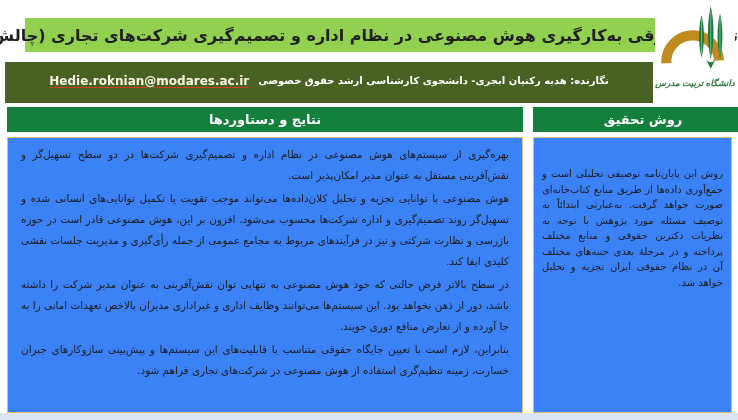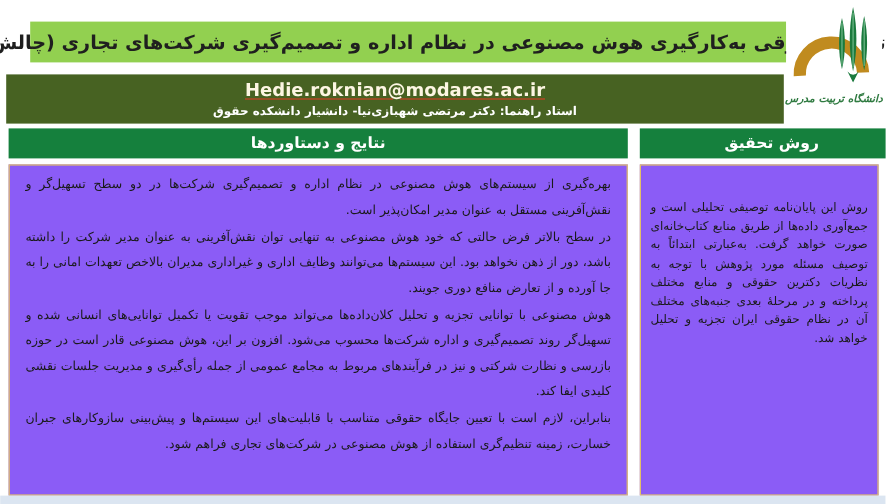--- a/index.html
+++ b/index.html
@@ -28,21 +28,21 @@
   .title-dash { color: #1f1f1f; font-weight: bold; font-size: 13px; }
   .title-text {
     color: #1f1f1f; font-weight: bold; font-size: 16px;
     white-space: nowrap;
   }
 
   
   .logo-wrap {
     left: 655px; top: 2px; width: 80px; height: 103px;
     background: #ffffff;
-    display: flex; flex-direction: column; align-items: center; justify-content: flex-start;
+    display: flex; flex-direction: column; align-items: center; justify-content: flex-start; font-family: Liberation Serif, serif;
   }
   .logo-calligraphy {
     color: #2f7a40; font-size: 8.5px; font-weight: bold; font-style: italic;
     white-space: nowrap; margin-top: -2px;
     transform: scaleX(1.05);
   }
 
   
   .author-box {
     left: 5px; top: 62px; width: 648px; height: 41px;
@@ -50,42 +50,42 @@
     display: flex; flex-direction: column; align-items: center; justify-content: center;
     gap: 4px;
     direction: rtl;
   }
   .author-line {
     display: flex; align-items: center; gap: 9px;
     color: #ffffff; font-size: 10px; font-weight: bold;
     white-space: nowrap;
   }
   .email-link {
-    color: #fdf6e3; font-size: 15px; font-weight: bold;
+    color: #fdf6e3; font-size: 12px; font-weight: bold;
     direction: ltr; unicode-bidi: embed;
     text-decoration: underline;
     text-decoration-color: #cc4125;
     text-underline-offset: 2px;
     cursor: pointer;
   }
 
   
   .section-header {
     top: 107px; height: 25px;
     background: #15803d;
     color: #ffffff; font-weight: bold; font-size: 13px;
     display: flex; align-items: center; justify-content: center;
   }
   .hdr-results { left: 7px; width: 516px; }
   .hdr-method  { left: 533px; width: 220px; }
 
   
   .panel {
     top: 137px; height: 276px;
-    background: #8b5cf6;
+    background: #3b82f6;
     border: 1px solid #e3c068;
     color: #1a1a1a;
     direction: rtl;
     text-align: justify;
   }
   .panel-results {
     left: 7px; width: 516px;
     padding: 6px 13px 0 13px;
     font-size: 10.4px; line-height: 21px;
   }
@@ -124,34 +124,34 @@
       <line x1="57" y1="9" x2="57" y2="58" stroke="#8fd0a5" stroke-width="0.8"></line>
       <line x1="67" y1="16" x2="67" y2="57" stroke="#8fd0a5" stroke-width="0.8"></line>
       <path d="M52 62 Q57 68 62 62 L57 72 Z" fill="#1b7a3e"></path>
     </g>
   </svg>
   <div class="logo-calligraphy">دانشگاه تربیت مدرس</div>
 </div>
 
 <div class="abs author-box">
   <div class="author-line">
+    <span>نگارنده: هدیه رکنیان ابجری- دانشجوی کارشناسی ارشد حقوق خصوصی</span>
     <a class="email-link">Hedie.roknian@modares.ac.ir</a>
   </div>
   <div class="author-line">
-    <span>استاد راهنما: دکتر مرتضی شهبازی‌نیا- دانشیار دانشکده حقوق</span>
   </div>
 </div>
 
 <div class="abs section-header hdr-results">نتایج و دستاوردها</div>
 <div class="abs section-header hdr-method">روش تحقیق</div>
 
 <div class="abs panel panel-results">
   <p>بهره‌گیری از سیستم‌های هوش مصنوعی در نظام اداره و تصمیم‌گیری شرکت‌ها در دو سطح تسهیل‌گر و نقش‌آفرینی مستقل به عنوان مدیر امکان‌پذیر است.</p>
+  <p>هوش مصنوعی با توانایی تجزیه و تحلیل کلان‌داده‌ها می‌تواند موجب تقویت یا تکمیل توانایی‌های انسانی شده و تسهیل‌گر روند تصمیم‌گیری و اداره شرکت‌ها محسوب می‌شود. افزون بر این، هوش مصنوعی قادر است در حوزه بازرسی و نظارت شرکتی و نیز در فرآیندهای مربوط به مجامع عمومی از جمله رأی‌گیری و مدیریت جلسات نقشی کلیدی ایفا کند.</p>
   <p>در سطح بالاتر فرض حالتی که خود هوش مصنوعی به تنهایی توان نقش‌آفرینی به عنوان مدیر شرکت را داشته باشد، دور از ذهن نخواهد بود. این سیستم‌ها می‌توانند وظایف اداری و غیراداری مدیران بالاخص تعهدات امانی را به جا آورده و از تعارض منافع دوری جویند.</p>
-  <p>هوش مصنوعی با توانایی تجزیه و تحلیل کلان‌داده‌ها می‌تواند موجب تقویت یا تکمیل توانایی‌های انسانی شده و تسهیل‌گر روند تصمیم‌گیری و اداره شرکت‌ها محسوب می‌شود. افزون بر این، هوش مصنوعی قادر است در حوزه بازرسی و نظارت شرکتی و نیز در فرآیندهای مربوط به مجامع عمومی از جمله رأی‌گیری و مدیریت جلسات نقشی کلیدی ایفا کند.</p>
   <p>بنابراین، لازم است با تعیین جایگاه حقوقی متناسب با قابلیت‌های این سیستم‌ها و پیش‌بینی سازوکارهای جبران خسارت، زمینه تنظیم‌گری استفاده از هوش مصنوعی در شرکت‌های تجاری فراهم شود.</p>
 </div>
 
 <div class="abs panel panel-method">
   <p>روش این پایان‌نامه توصیفی تحلیلی است و جمع‌آوری داده‌ها از طریق منابع کتاب‌خانه‌ای صورت خواهد گرفت. به‌عبارتی ابتدائاً به توصیف مسئله مورد پژوهش با توجه به نظریات دکترین حقوقی و منابع مختلف پرداخته و در مرحلهٔ بعدی جنبه‌های مختلف آن در نظام حقوقی ایران تجزیه و تحلیل خواهد شد.</p>
 </div>
 
 <div class="abs bottom-strip"></div>
 
 </body></html>

